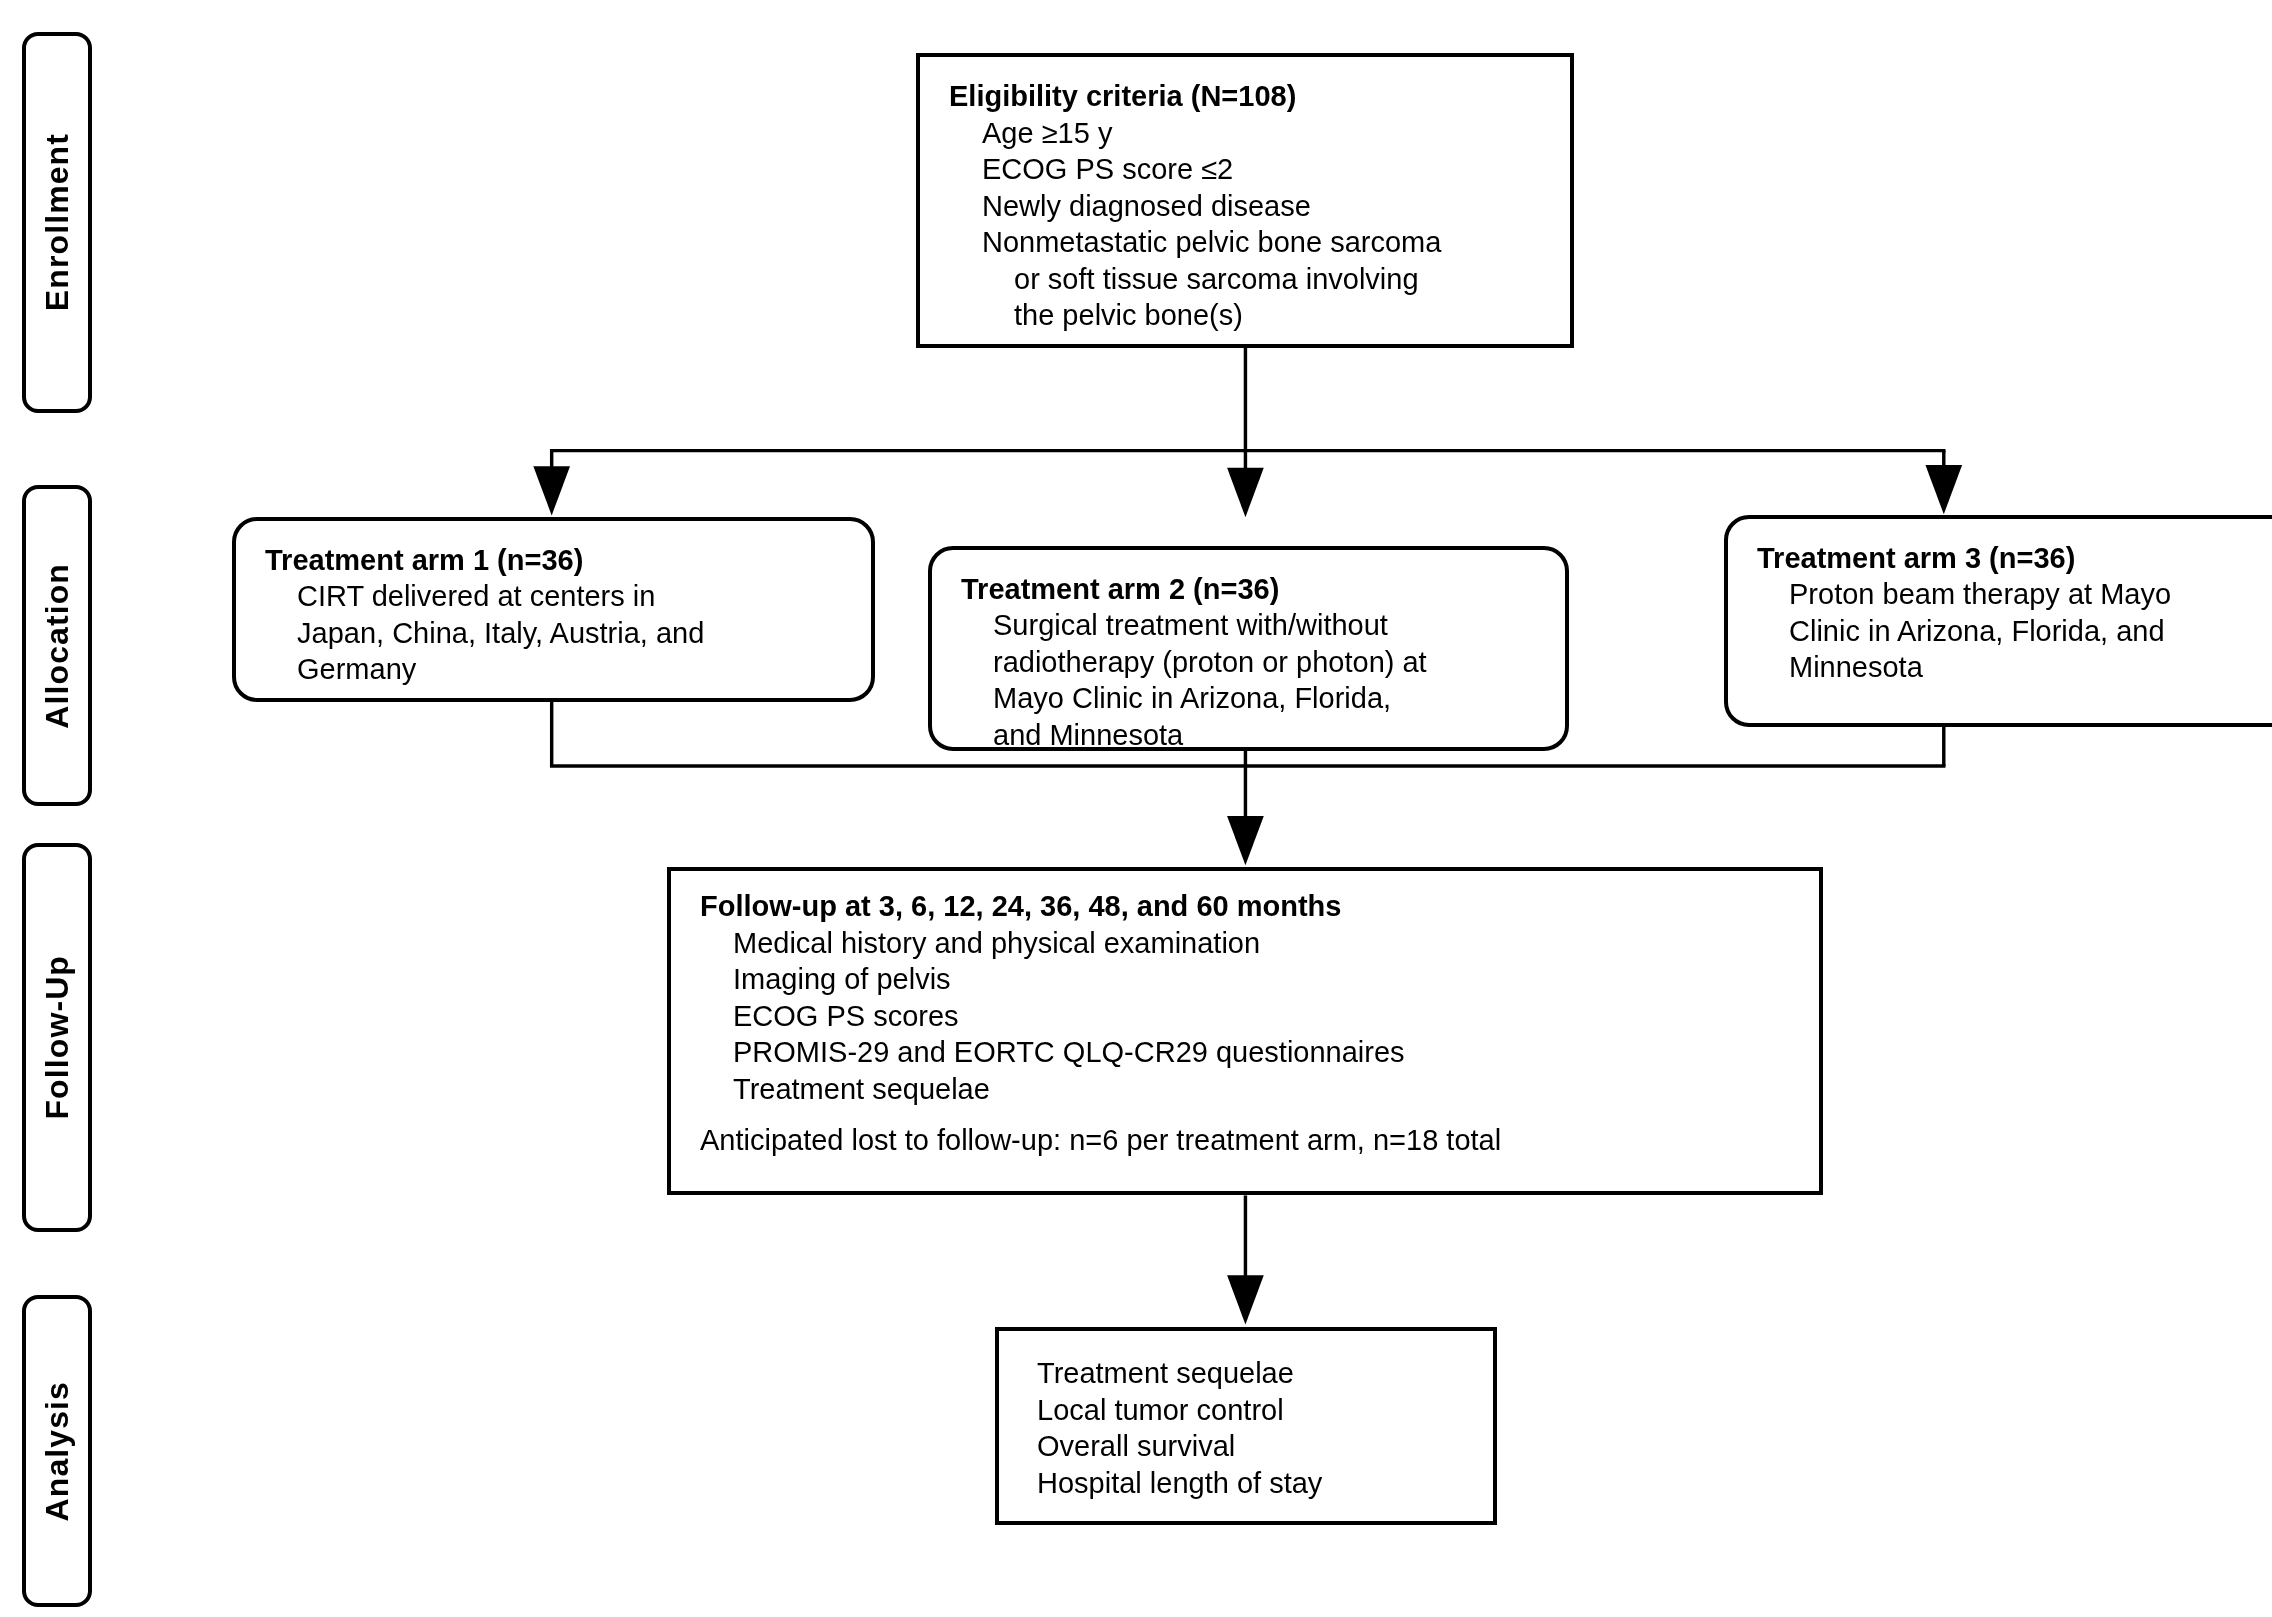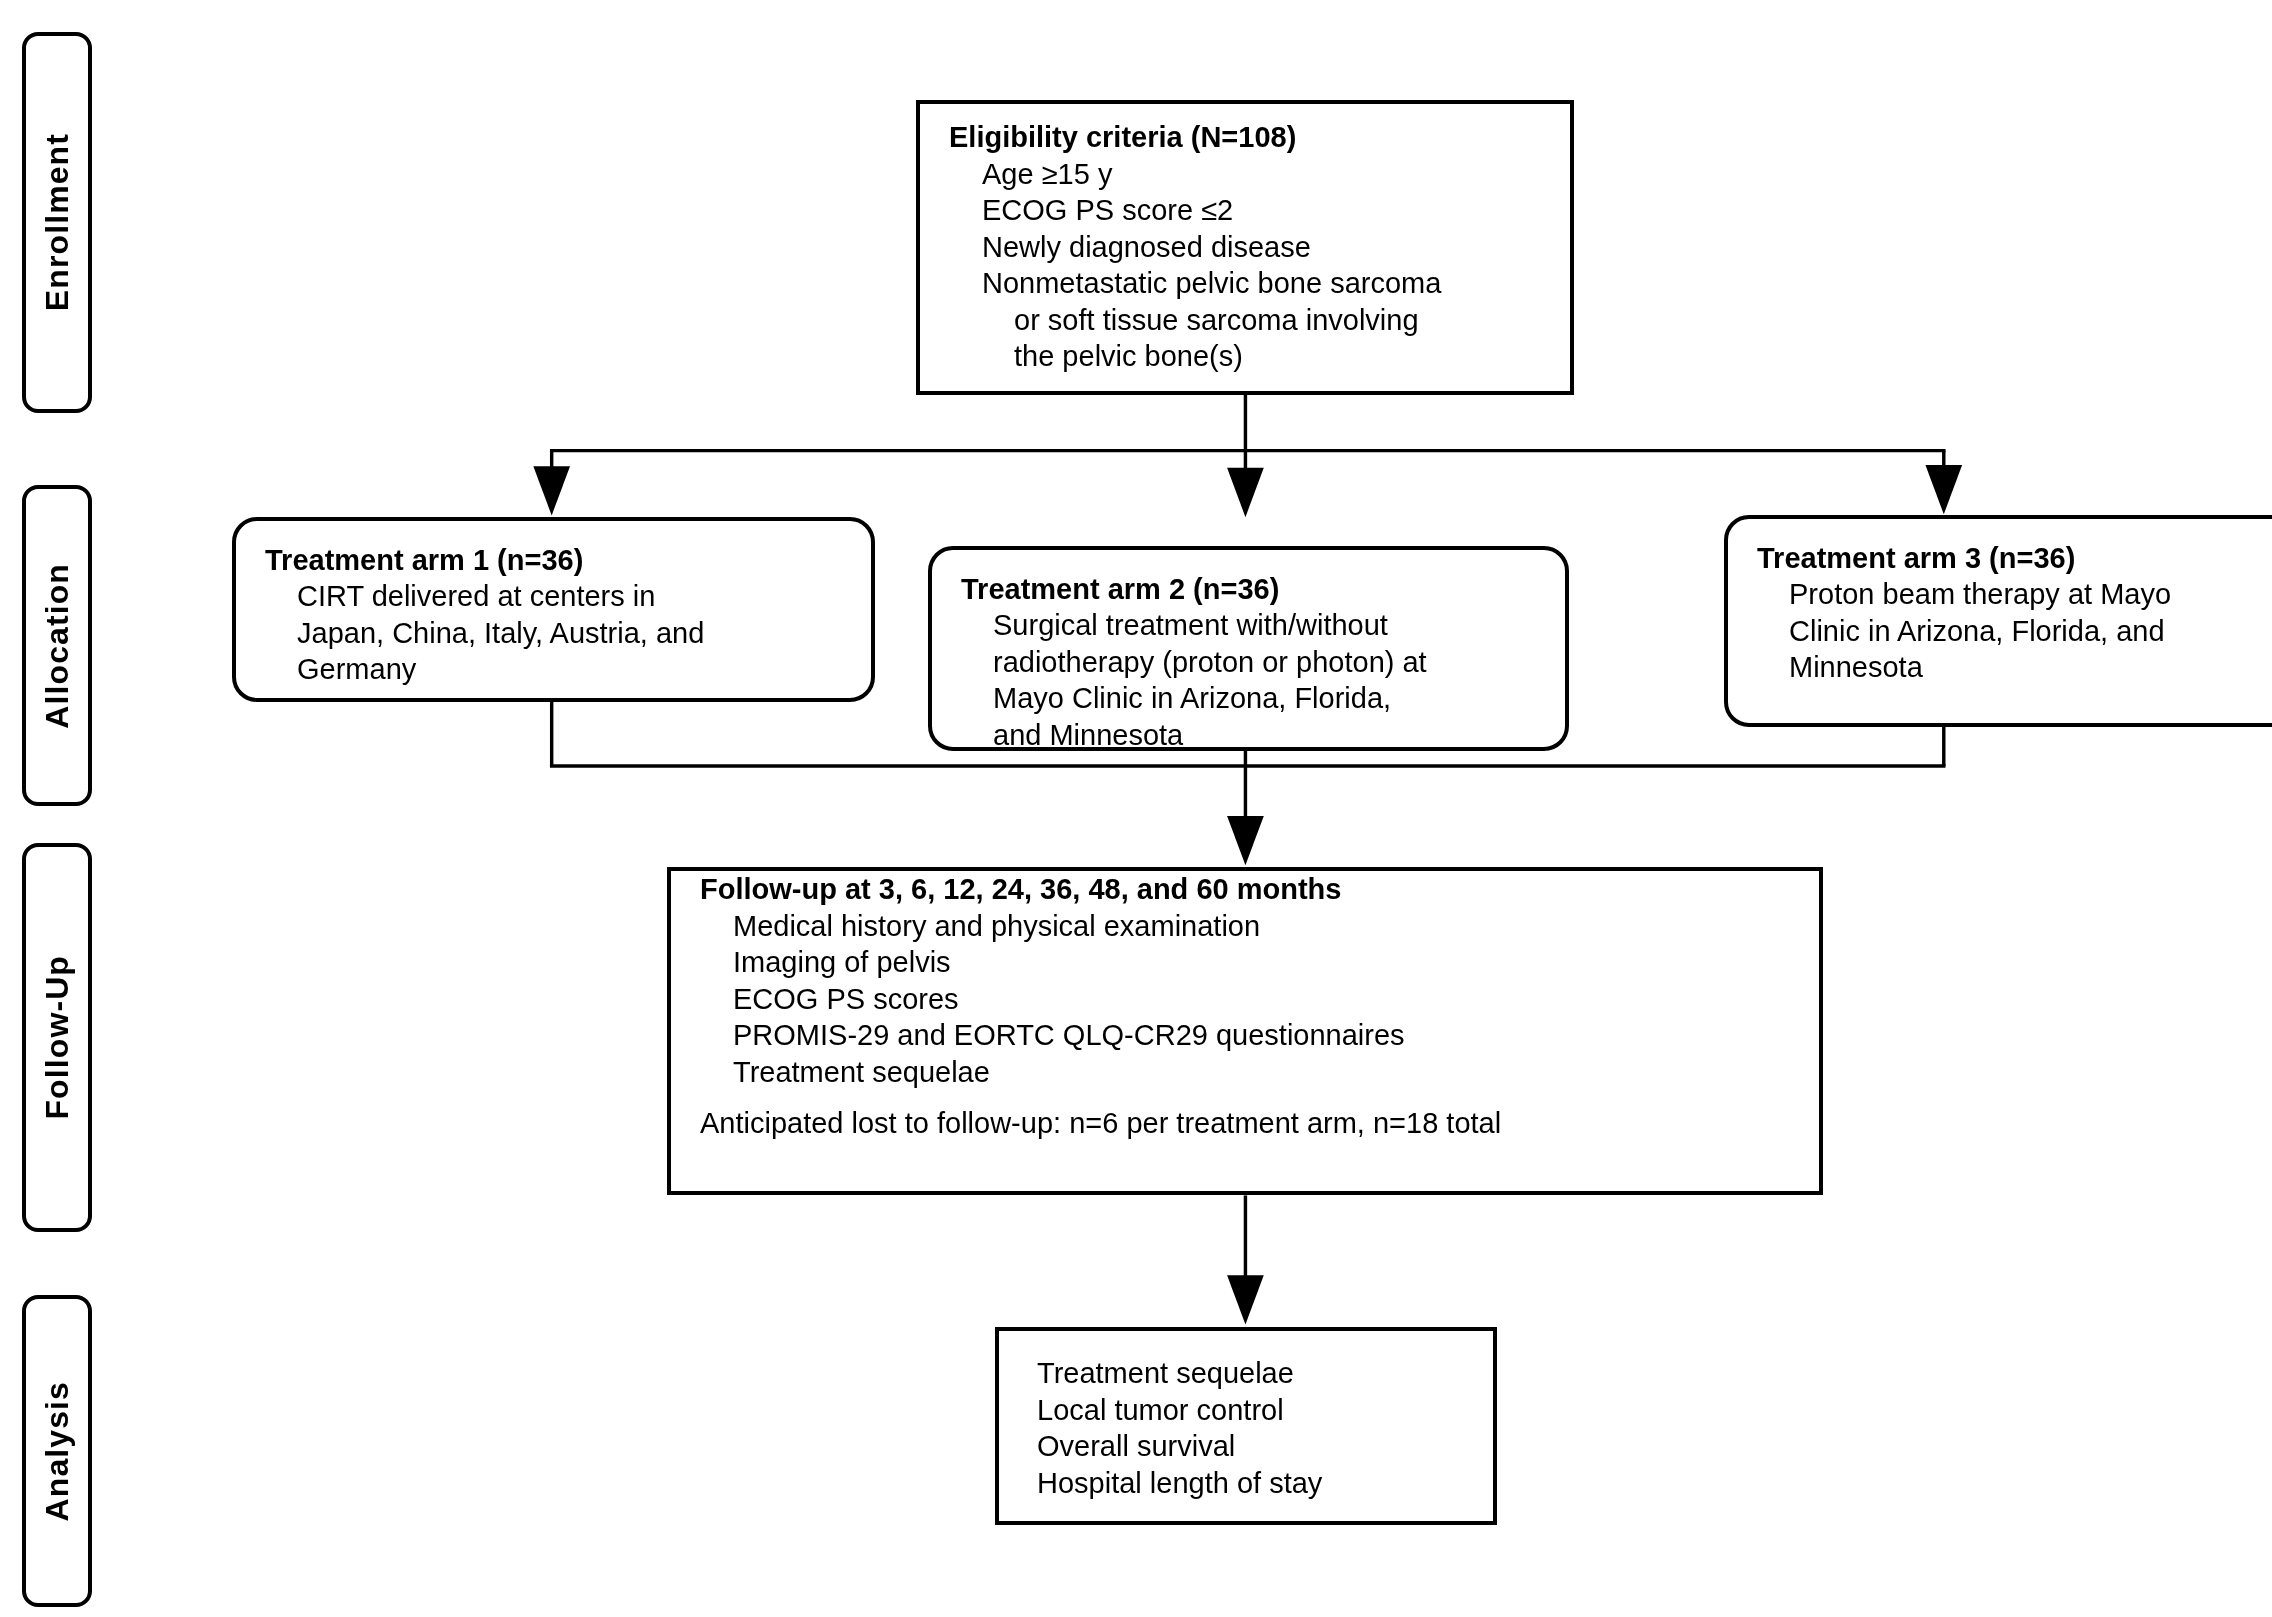--- a/index.html
+++ b/index.html
@@ -70,23 +70,23 @@
   .b-body {
     padding-left: 61px;
     padding-right: 11.5px;
   }
   .b-footer {
     font-weight: normal;
     padding-left: 29px;
     padding-right: 11.5px;
     margin-top: 15px;
   }
-  .pad-elig    { padding-top: 15px; margin-top: 47px; }
+  .pad-elig    { padding-top: 21px; }
   .pad-arm     { padding-top: 20.6px; border-radius: 25px; }
-  .pad-follow  { }
+  .pad-follow  { padding-top: 17px; }
   .pad-analysis{ padding-top: 24px; }
   .analysis-item {
     padding-left: 38px;
     padding-right: 11.5px;
   }
 </style>
 </head>
 <body>
 
 <div class="figure">

